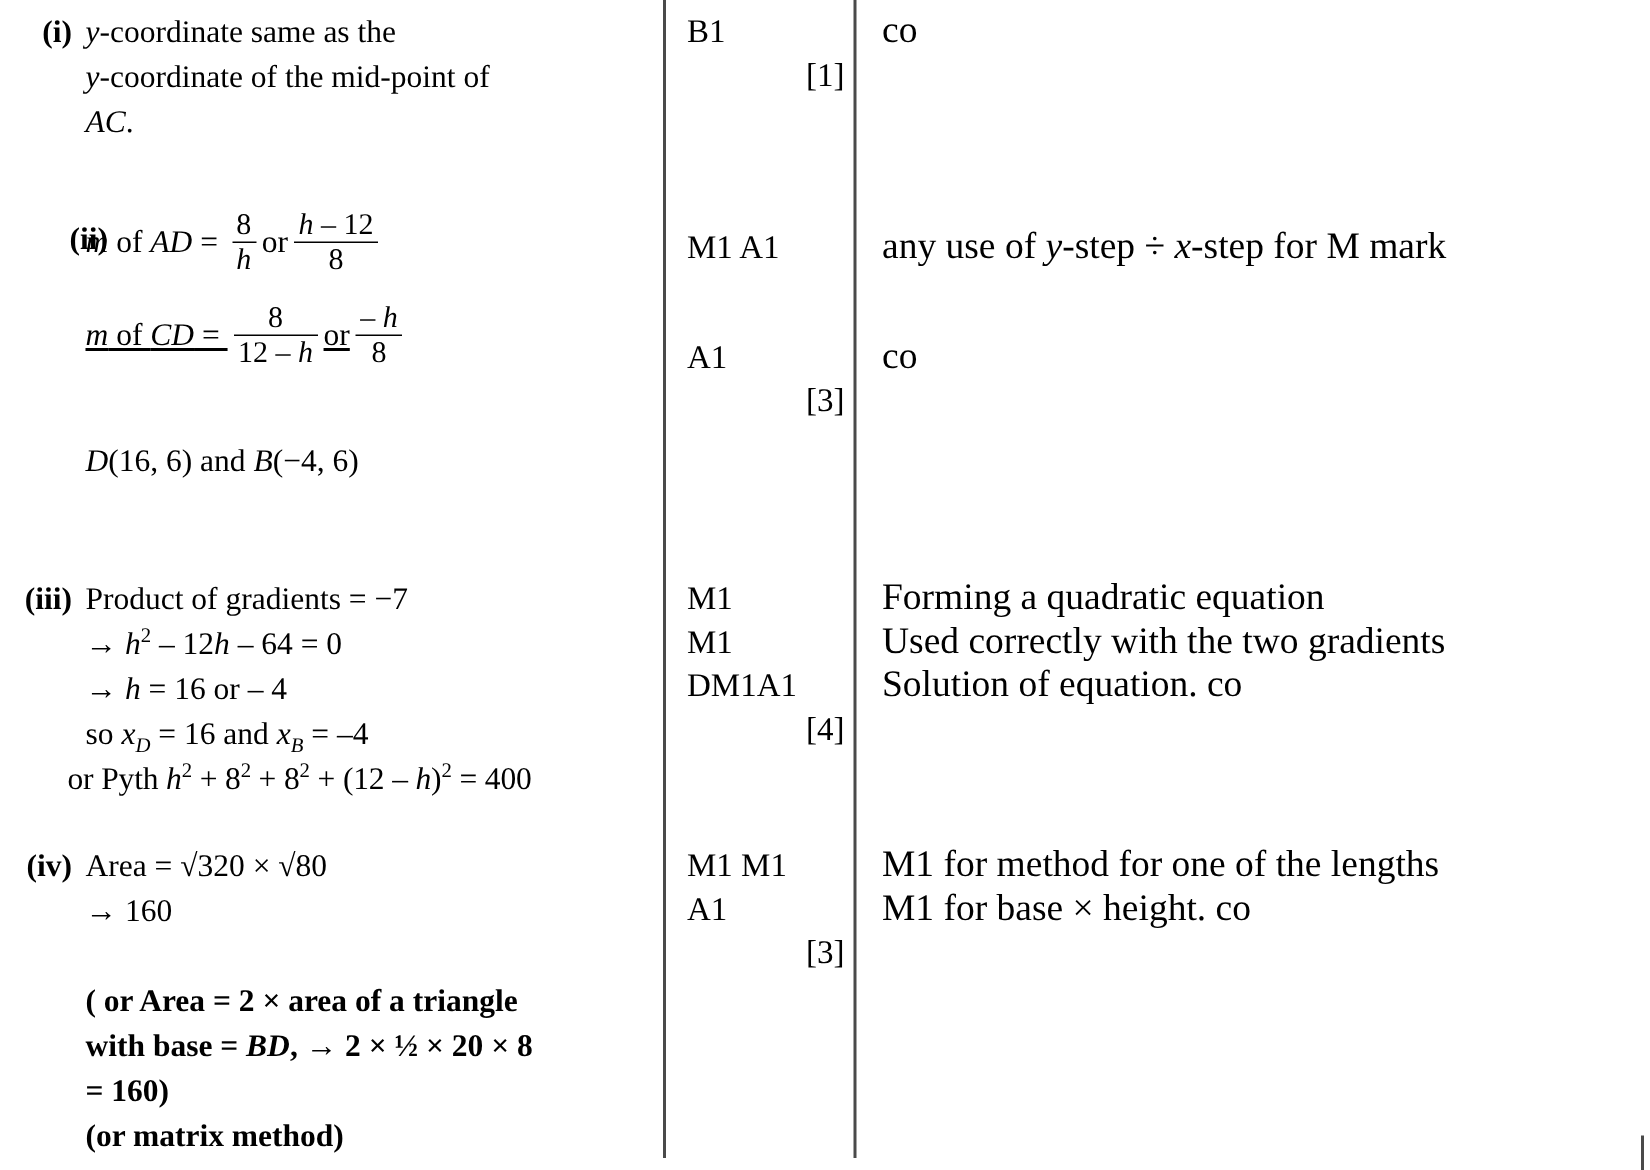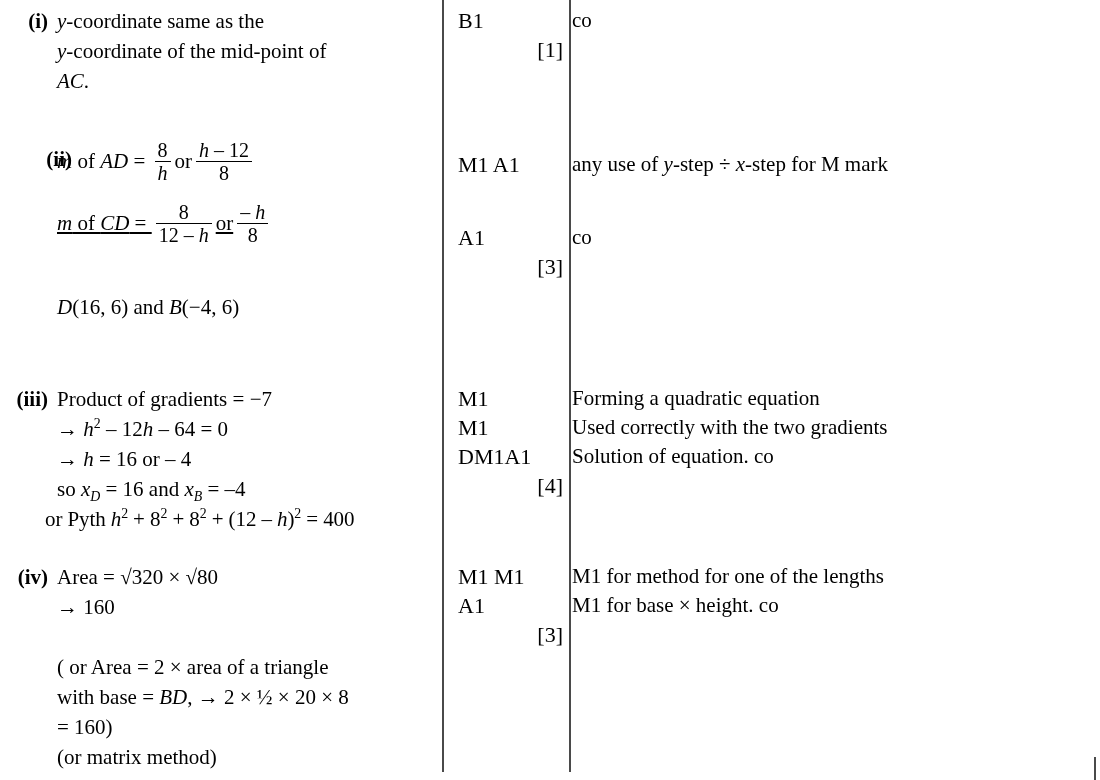--- a/index.html
+++ b/index.html
@@ -68,23 +68,23 @@
     white-space: nowrap;
   }
   .marks .total {
     display: block;
     text-align: right;
     width: 100%;
   }
 
   .comment {
     position: absolute;
-    left: 572px;
+    left: 588px;
     width: 500px;
-    font-size: 21px;
+    font-size: 25px;
     line-height: 29px;
   }
 
   .line { display: block; white-space: nowrap; }
 
   
   i, .it { font-style: italic; }
 
   .frac {
     display: inline-block;
@@ -204,21 +204,21 @@
       <span class="line">A1</span>
       <span class="total">[3]</span>
     </div>
     <div class="comment">
       <span class="line">M1 for method for one of the lengths</span>
       <span class="line">M1 for base × height. co</span>
     </div>
   </div>
 
   <div class="row" style="top:652px;">
-    <div class="work" style="width:400px;">
+    <div class="work" style="width:400px;font-weight:bold;">
       <span class="line">( or Area = 2 × area of a triangle</span>
       <span class="line"><span>with base = </span><i>BD</i><span>, → 2 × ½ × 20 × 8</span></span>
       <span class="line">= 160)</span>
       <span class="line">(or matrix method)</span>
     </div>
   </div>
 
 </div>
 
 </body></html>

